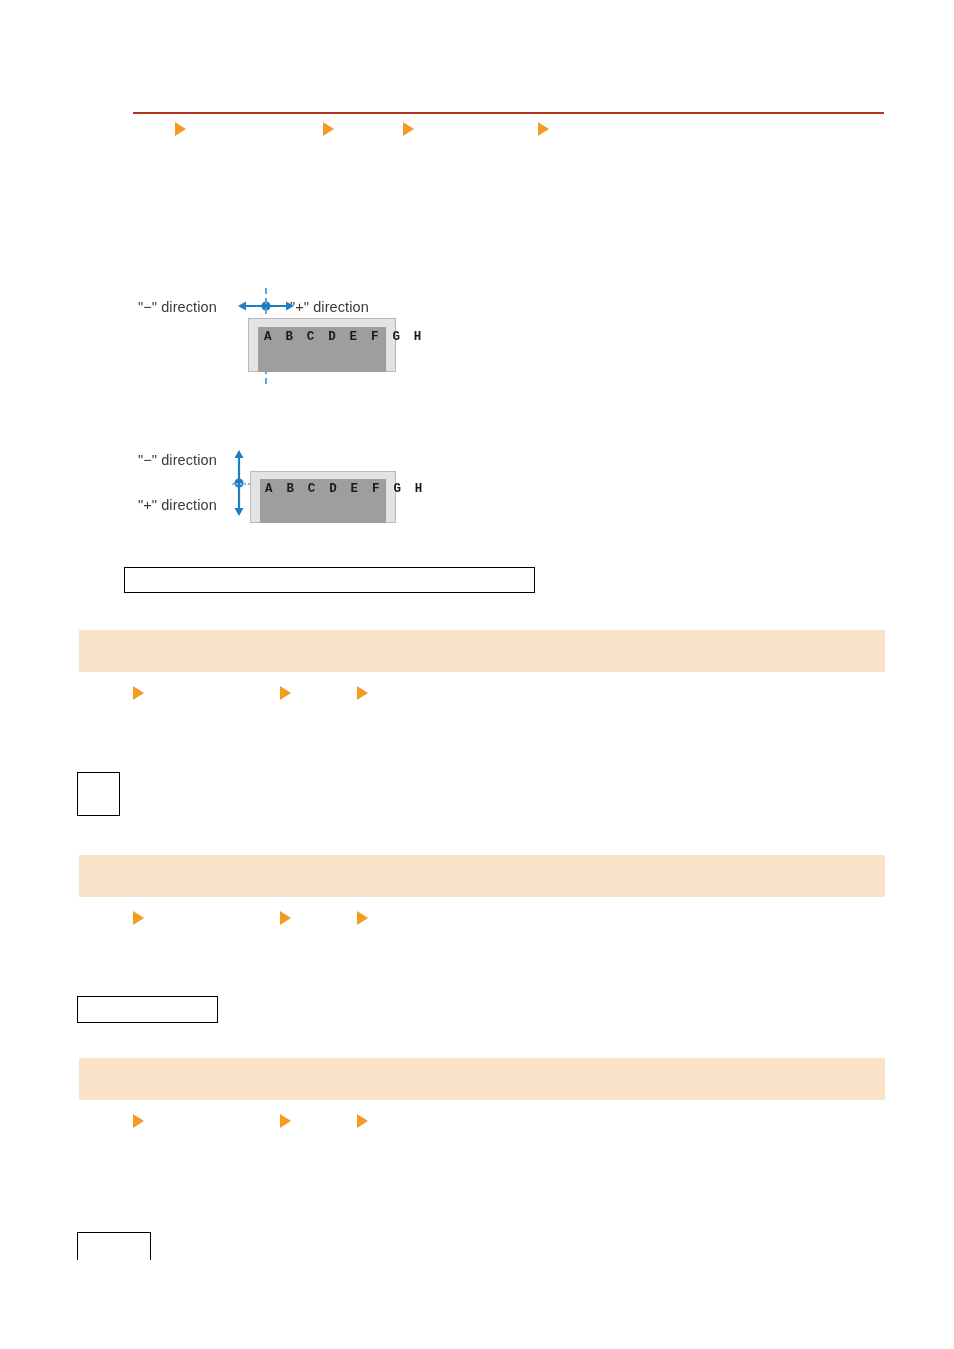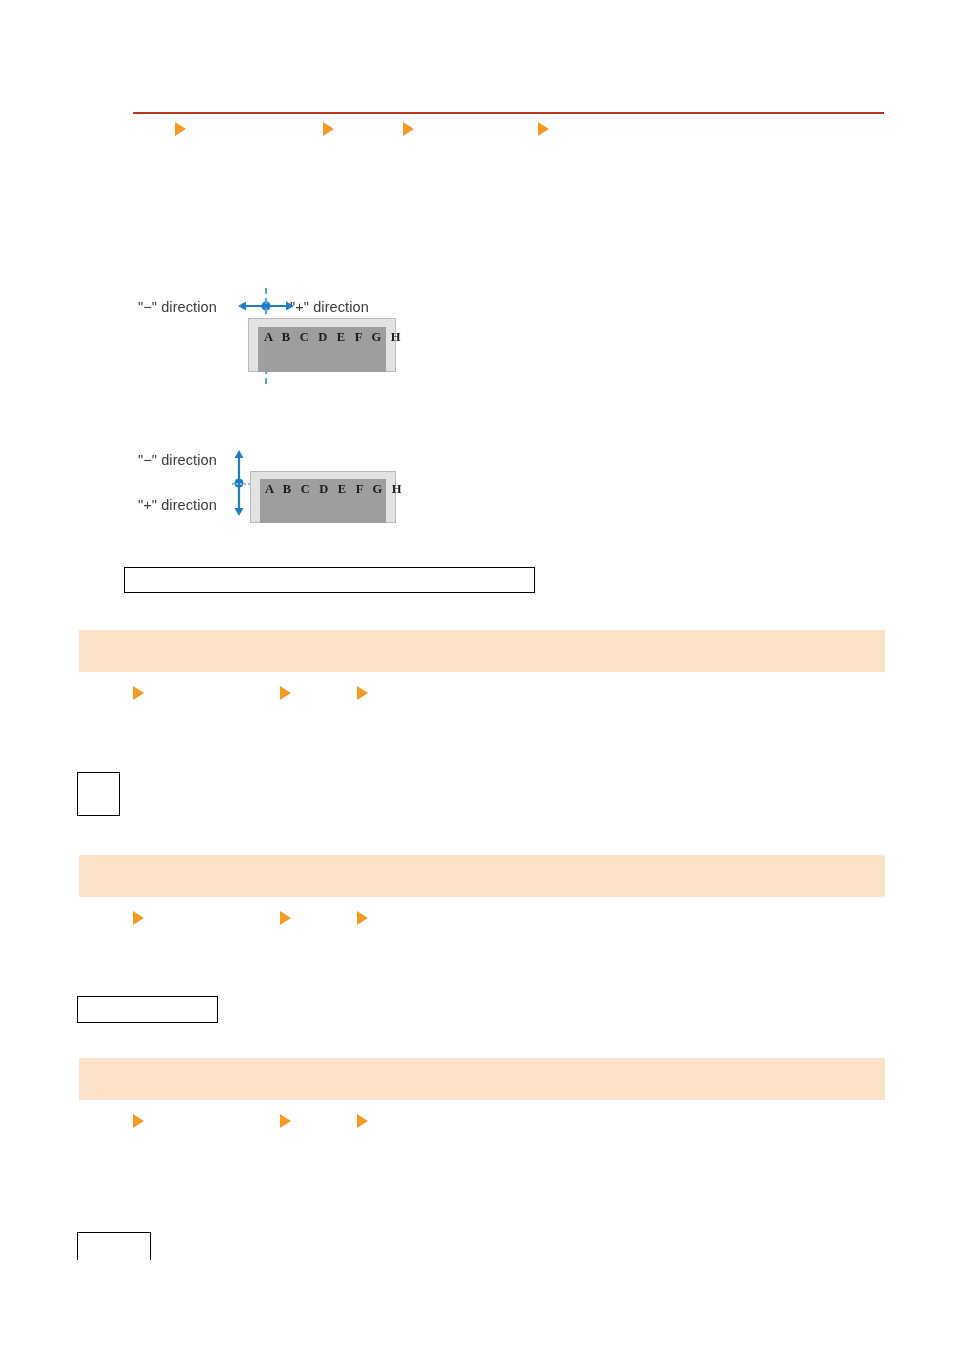--- a/index.html
+++ b/index.html
@@ -81,21 +81,21 @@
     border: 1px solid #b9b9b9;
     box-sizing: border-box;
   }
   
   .paper-inner {
     position: absolute;
     background: #9e9e9e;
   }
   .abc {
     position: absolute;
-    font-family: Liberation Serif, serif;
+    font-family: Liberation Mono, monospace;
     font-size: 12.5px;
     font-weight: bold;
     color: #1a1a1a;
     letter-spacing: 3.2px;
     white-space: nowrap;
   }
 
   
   .dash-v {
     position: absolute;

